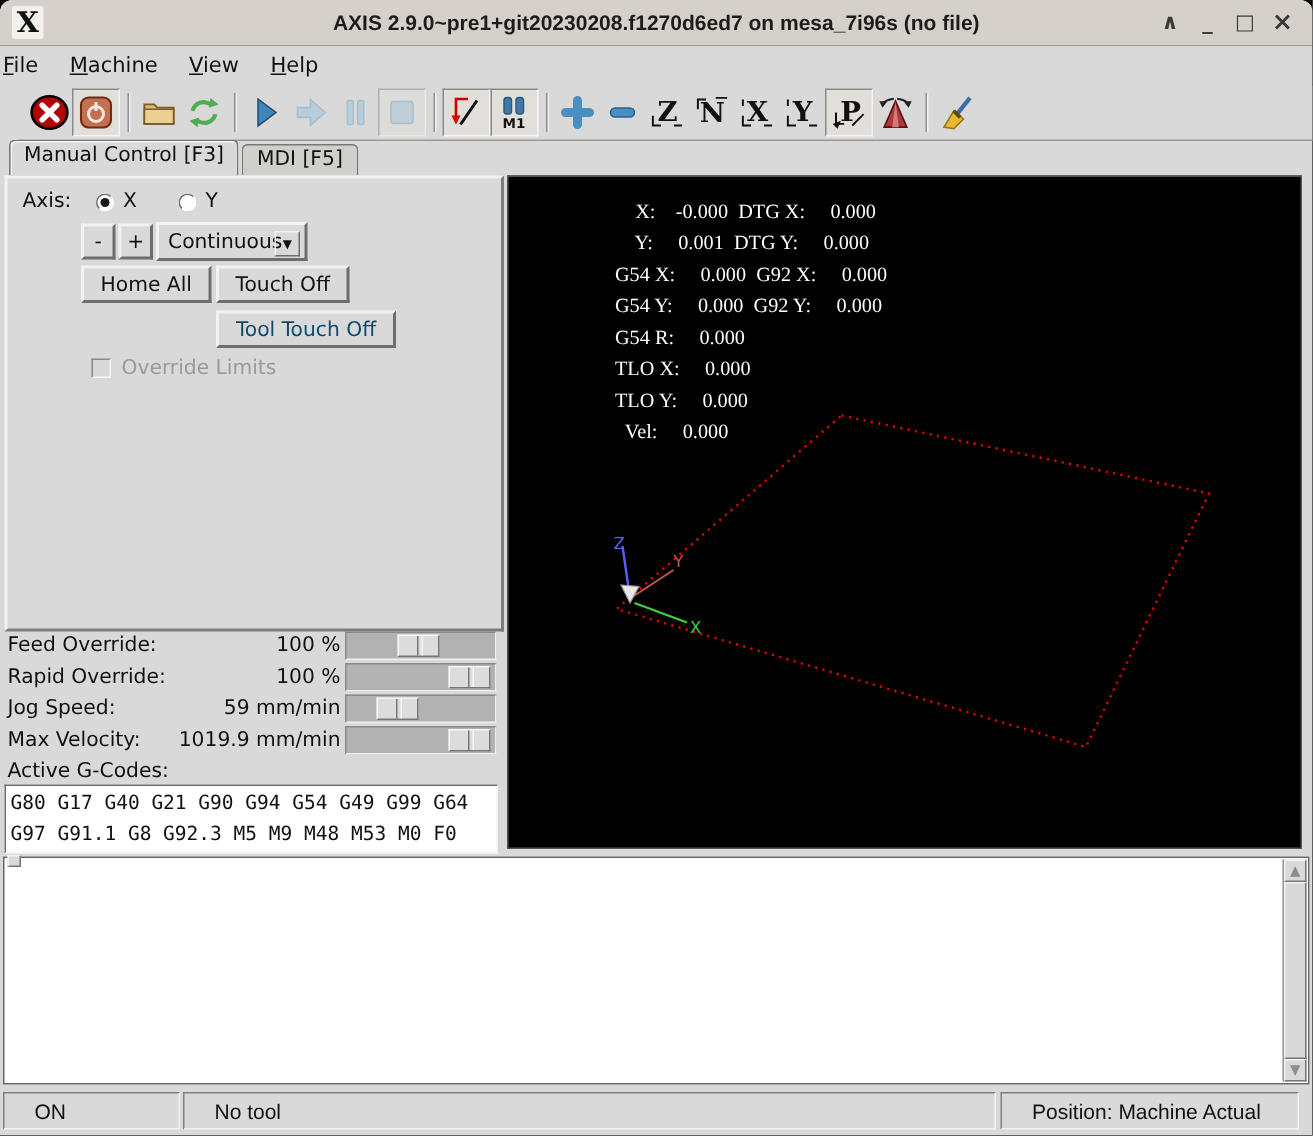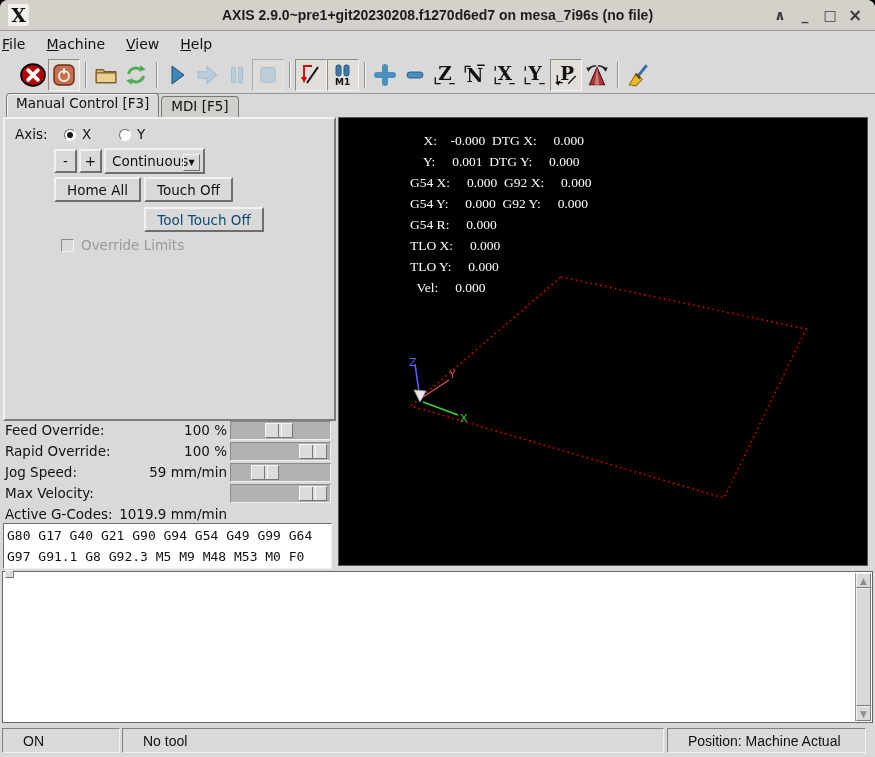--- a/index.html
+++ b/index.html
@@ -276,21 +276,21 @@
     <div class="shandle" style="left:68px;"></div>
   </div>
 
   <span class="lbl" style="left:5px;top:464px;">Jog Speed:</span>
   <span class="lbl" style="right:648px;top:464px;">59 mm/min</span>
   <div class="slider" style="left:230px;top:463px;">
     <div class="shandle" style="left:20px;"></div>
   </div>
 
   <span class="lbl" style="left:5px;top:485px;">Max Velocity:</span>
-  <span class="lbl" style="right:648px;top:485px;margin-top:21px;">1019.9 mm/min</span>
+  <span class="lbl" style="right:648px;top:485px;">1019.9 mm/min</span>
   <div class="slider" style="left:230px;top:484px;">
     <div class="shandle" style="left:68px;"></div>
   </div>
 
   <span class="lbl" style="left:5px;top:506px;">Active G-Codes:</span>
   <div id="gcode-box" class="sunkenbox"><div>G80 G17 G40 G21 G90 G94 G54 G49 G99 G64</div><div>G97 G91.1 G8 G92.3 M5 M9 M48 M53 M0 F0</div></div>
 
 
   <div id="canvas">
     <svg id="plot" width="528" height="447" viewBox="0 0 528 447">

